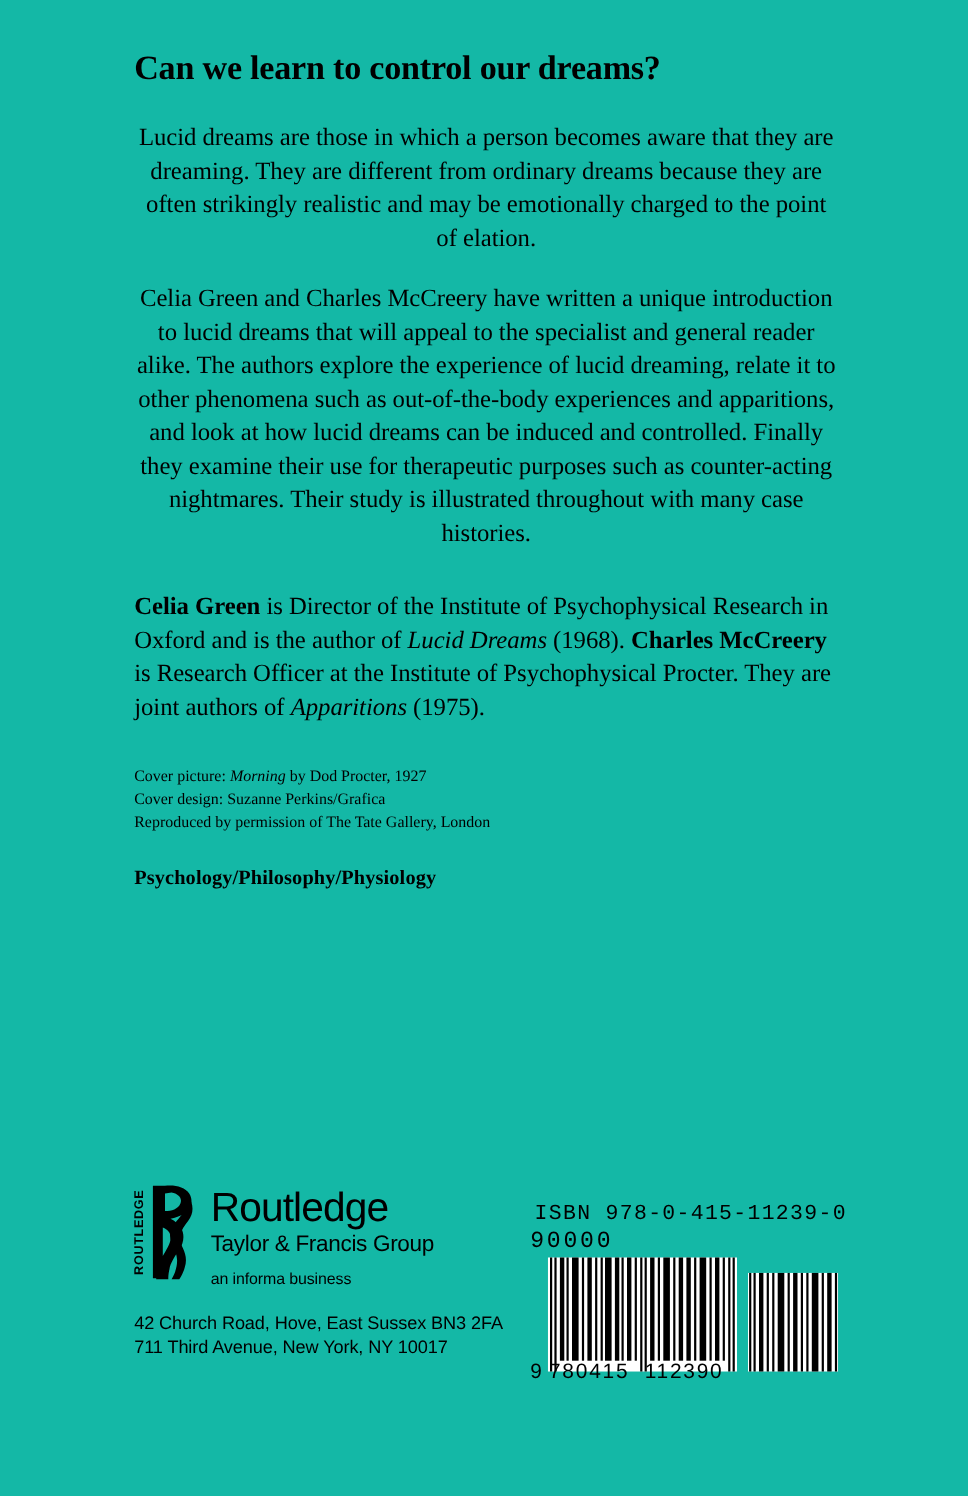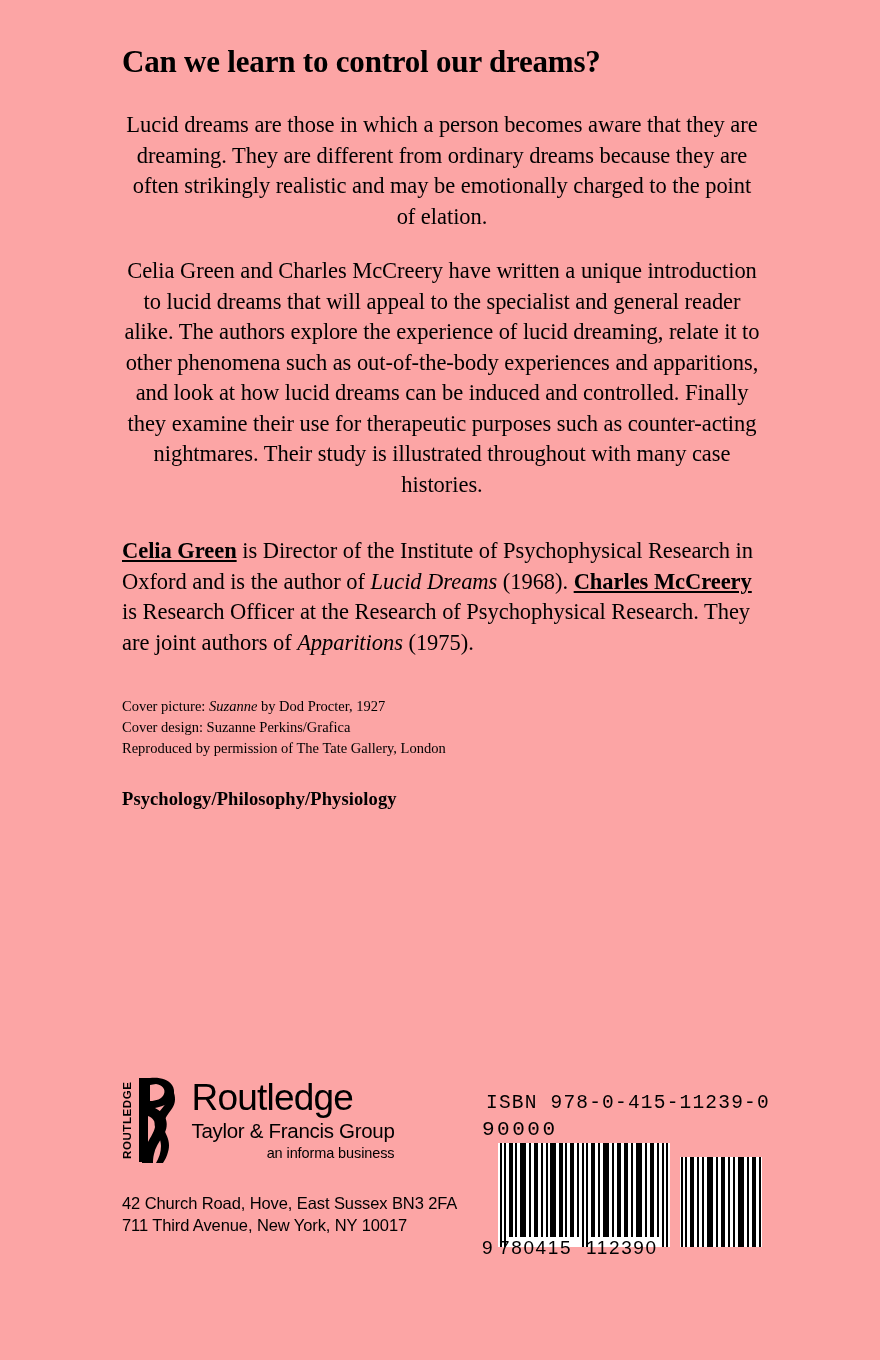--- a/index.html
+++ b/index.html
@@ -12,21 +12,21 @@
     height: 1360px;
     position: relative;
     font-family: "Liberation Serif", "DejaVu Serif", serif;
     color: #000000;
     overflow: hidden;
   }
 
   .page {
     position: absolute;
     inset: 0;
-    background: #fca5a5;
+    background: #14b8a6;
   }
 
   .content {
     position: absolute;
     left: 122px;
     top: 44px;
     width: 640px;
   }
 
   
@@ -48,21 +48,21 @@
     text-align: center;
   }
   .blurb:last-of-type { margin-bottom: 0; }
 
   .bio {
     font-size: 22.5px;
     line-height: 30.5px;
     margin: 36px 0 0 0;
     letter-spacing: -0.05px;
   }
-  .bio b { font-weight: bold; text-decoration: underline; }
+  .bio b { font-weight: bold; }
   .bio i, .blurb i { }
 
   
   .credits {
     margin-top: 38px;
     font-size: 14.5px;
     line-height: 21px;
   }
   .credits i { font-style: italic; }
 
@@ -118,22 +118,21 @@
   .logo-tfg {
     font-size: 20.5px;
     line-height: 24px;
     letter-spacing: -0.3px;
     margin-top: 1px;
   }
   .logo-informa {
     font-size: 14.5px;
     line-height: 18px;
     letter-spacing: -0.1px;
-    margin-top: 1px;
-    text-align: right;
+    margin-top: 11px;
   }
 
   .address {
     position: absolute;
     left: 122px;
     top: 1193px;
     font-family: "Liberation Sans", "DejaVu Sans", sans-serif;
     font-size: 16.5px;
     line-height: 21.5px;
     letter-spacing: -0.1px;
@@ -200,25 +199,25 @@
 <div class="page">
 
   <div class="content">
 
     <h1 class="headline">Can we learn to control our dreams?</h1>
 
     <p class="blurb">Lucid dreams are those in which a person becomes aware that they are dreaming. They are different from ordinary dreams because they are often strikingly realistic and may be emotionally charged to the point of elation.</p>
     <p class="blurb">Celia Green and Charles McCreery have written a unique introduction to lucid dreams that will appeal to the specialist and general reader alike. The authors explore the experience of lucid dreaming, relate it to other phenomena such as out-of-the-body experiences and apparitions, and look at how lucid dreams can be induced and controlled. Finally they examine their use for therapeutic purposes such as counter-acting nightmares. Their study is illustrated throughout with many case histories.</p>
 
     <p class="bio">
-      <b>Celia Green</b><span> is Director of the Institute of Psychophysical Research in Oxford and is the author of </span><i>Lucid Dreams</i><span> (1968). </span><b>Charles McCreery</b><span> is Research Officer at the Research of Psychophysical Research. They are joint authors of </span><i>Apparitions</i><span> (1975).</span>
+      <b>Celia Green</b><span> is Director of the Institute of Psychophysical Research in Oxford and is the author of </span><i>Lucid Dreams</i><span> (1968). </span><b>Charles McCreery</b><span> is Research Officer at the Institute of Psychophysical Procter. They are joint authors of </span><i>Apparitions</i><span> (1975).</span>
     </p>
 
     <div class="credits">
-      <div><span>Cover picture: </span><i>Suzanne</i><span> by Dod Procter, 1927</span></div>
+      <div><span>Cover picture: </span><i>Morning</i><span> by Dod Procter, 1927</span></div>
       <div>Cover design: Suzanne Perkins/Grafica</div>
       <div>Reproduced by permission of The Tate Gallery, London</div>
     </div>
 
     <div class="category">Psychology/Philosophy/Physiology</div>
 
   </div>
 
   <div class="publisher">
     <div class="logo-row">

